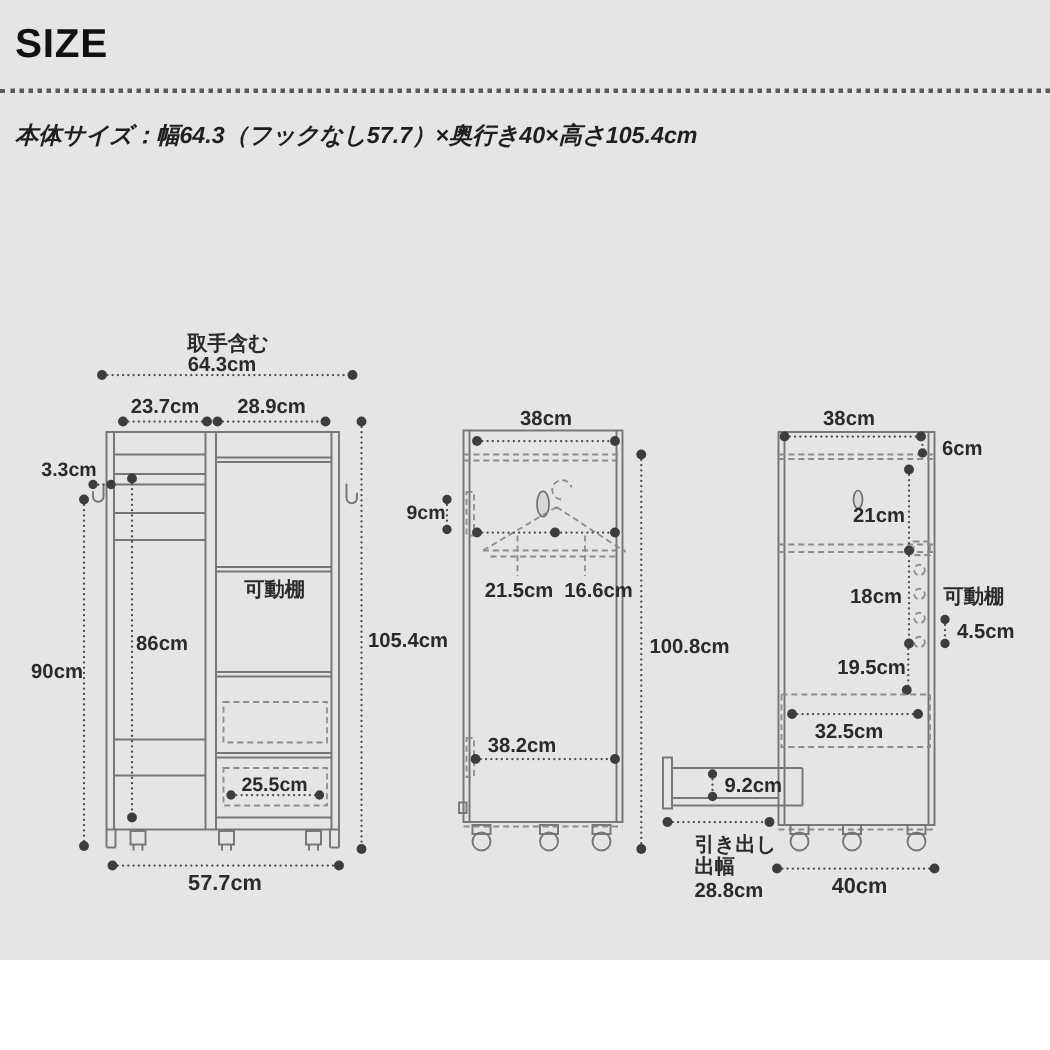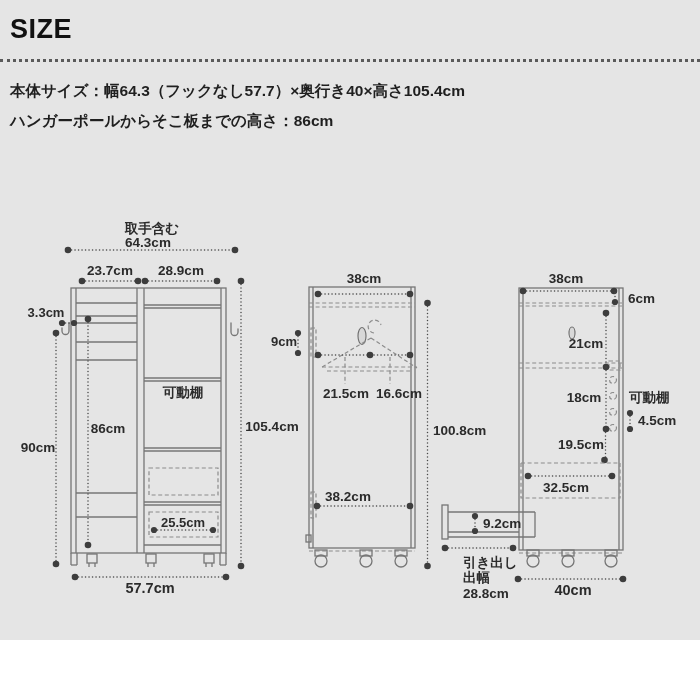--- a/index.html
+++ b/index.html
@@ -3,21 +3,21 @@
 <meta charset="utf-8">
 <style>
   html,body{margin:0;padding:0;background:#ffffff;}
   .canvas{position:relative;width:700px;height:640px;background:#e5e5e5;overflow:hidden;
           font-family:"Liberation Sans","DejaVu Sans",sans-serif;}
   .page-title{position:absolute;left:10px;top:14px;font-size:27px;font-weight:700;
               color:#111;letter-spacing:0.5px;margin:0;}
   .dotted-sep{position:absolute;left:0;top:59px;width:700px;height:0;
               border-top:3px dotted #5a5a5a;}
   .specs{position:absolute;left:10px;top:76px;color:#1f1f1f;font-size:15.5px;
-         font-weight:600;line-height:30px;}
+         font-weight:600;line-height:30px;font-style:italic;}
   .specs p{margin:0;}
   svg text{fill:#2b2b2b;font-family:"Liberation Sans","DejaVu Sans",sans-serif;
            font-size:13.5px;font-weight:600;}
   svg .small{font-size:13px;}
   svg .jp{font-size:13.5px;}
   .solid{stroke:#767676;stroke-width:1.3;fill:none;}
   .dash{stroke:#8c8c8c;stroke-width:1.2;fill:none;stroke-dasharray:4 2.6;}
   .dim{stroke:#4a4a4a;stroke-width:1.5;fill:none;stroke-dasharray:0.1 3.4;stroke-linecap:round;}
   .dot{fill:#3d3d3d;stroke:none;}
   .grayfill{fill:#d8d8d8;stroke:#6b6b6b;stroke-width:1.1;}
@@ -25,21 +25,20 @@
 </head>
 <body>
 
 <div class="canvas">
 
   <h1 class="page-title">SIZE</h1>
   <div class="dotted-sep"></div>
 
   <div class="specs">
     <p>本体サイズ：幅64.3（フックなし57.7）×奥行き40×高さ105.4cm</p>
-    <p>ハンガーポールからそこ板までの高さ：86cm</p>
   </div>
 
   <svg width="700" height="700" viewBox="0 0 700 700" style="position:absolute;left:0;top:0;">
 
     <g>
 
       <g>
         <rect class="solid" x="71" y="288" width="155" height="265"></rect>
         <line class="solid" x1="76" y1="288" x2="76" y2="553"></line>
         <line class="solid" x1="221" y1="288" x2="221" y2="553"></line>

